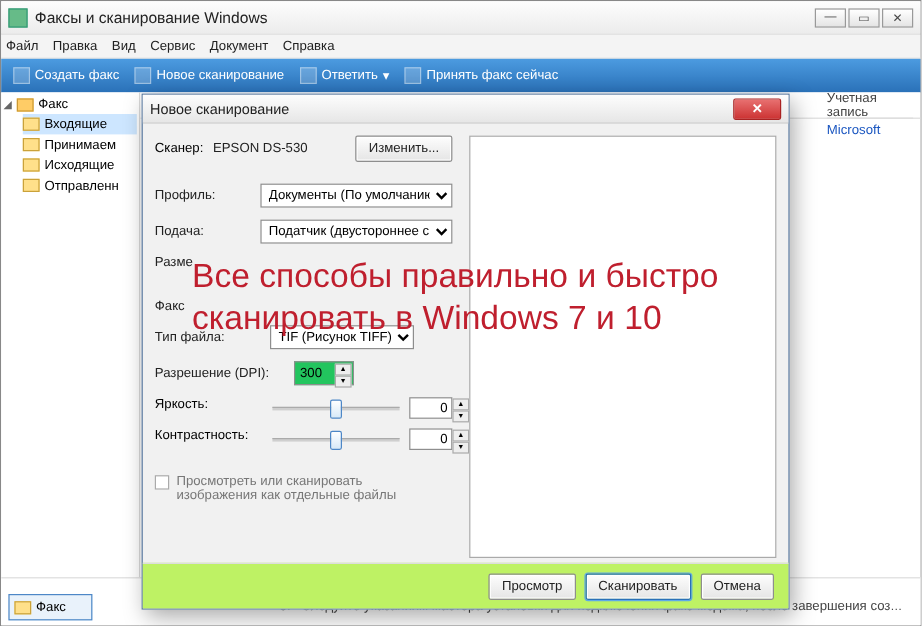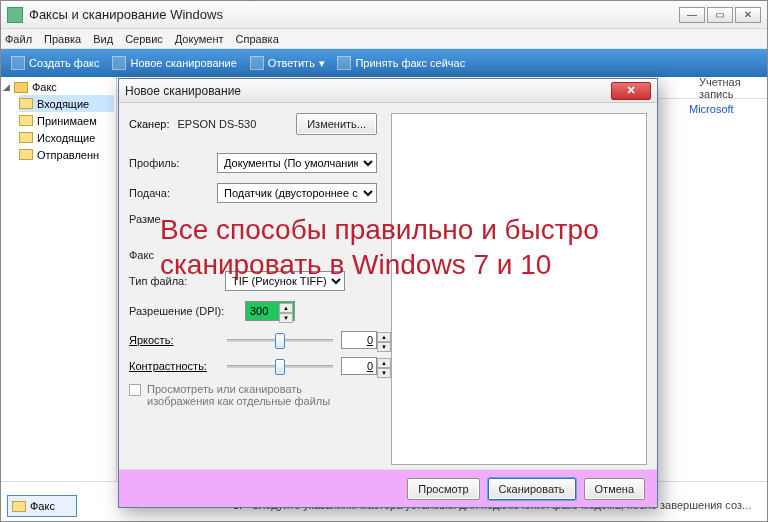--- a/index.html
+++ b/index.html
@@ -26,53 +26,53 @@
   .tree-root .fi { width: 14px; height: 11px; background: #fc6; border: 1px solid #c93; }
   .tree-children { margin-left: 16px; }
   .tree-item { display: flex; align-items: center; gap: 4px; height: 17px; }
   .tree-item .fi { width: 14px; height: 11px; background: #ffe08a; border: 1px solid #caa23a; }
   .tree-item.sel { background: #cde6ff; }
 
   .content { flex: 1; background: #fff; position: relative; }
   .col-headers { height: 22px; border-bottom: 1px solid #ddd; display:flex; align-items:center; padding-left:10px; gap:40px; color:#888;}
   .col-headers .colblur { filter: blur(2px); color:#666; }
   .account-col { position:absolute; right:6px; top:0; width:72px; }
-  .account-col .hdr { font-size:11px; color:#444; border-bottom:1px solid #ddd; height:22px; display:flex; align-items:center;margin-left:10px;}
+  .account-col .hdr { font-size:11px; color:#444; border-bottom:1px solid #ddd; height:22px; display:flex; align-items:center;}
   .account-col .val { color:#1a56c0; padding-top:4px;}
 
   
   .dialog { position: absolute; left: 118px; top: 78px; width: 540px; height: 430px; background: #f1f1f1; border: 1px solid #5a7aa0; box-shadow: 4px 6px 18px rgba(0,0,0,.35); z-index: 5; }
   .dlg-titlebar { height: 24px; background: linear-gradient(#fdfdfd,#e6e6e6); display:flex; align-items:center; padding:0 6px; border-bottom:1px solid #ccc;}
   .dlg-title { font-size:12px; color:#222; flex:1; }
   .dlg-close { width:40px; height:18px; background: linear-gradient(#e87070,#c33); border:1px solid #a22; color:#fff; display:flex; align-items:center; justify-content:center; border-radius:2px; font-weight:bold;}
   .dlg-body { display:flex; height: calc(100% - 62px); }
   .dlg-left { width: 268px; padding: 10px 10px 4px 10px; }
   .dlg-preview { flex:1; margin:10px 10px 4px 4px; background:#fff; border: 1px solid #aaa; }
-  .dlg-footer { height: 38px; background:#f0abfc; border-top:1px solid #ddd; display:flex; align-items:center; justify-content:flex-end; gap:8px; padding:0 12px;}
+  .dlg-footer { height: 38px; background:#bef264; border-top:1px solid #ddd; display:flex; align-items:center; justify-content:flex-end; gap:8px; padding:0 12px;}
 
   .row { display:flex; align-items:center; margin-bottom:10px; gap:6px; }
   .row-label { width:90px; color:#222; }
   .scanner-line { margin-bottom:18px; display:flex; align-items:center; gap:8px;}
   .scanner-val { color:#222; }
   .btn { height:22px; background: linear-gradient(#fdfdfd,#e5e5e5); border:1px solid #8e8e8e; border-radius:2px; padding:0 10px; color:#222; display:inline-flex; align-items:center; box-shadow: inset 0 0 0 1px #fff; }
   .btn.primary { border-color:#2a71b8; box-shadow: 0 0 0 1px #5ea9e8, inset 0 0 0 1px #fff; }
   select, .combo { width:160px; height:20px; border:1px solid #8e8e8e; background:#fff; font-size:11px; padding:0 2px;}
   .num-input { width:50px; height:20px; border:1px solid #8e8e8e; background:#22c55e; display:flex; align-items:center; padding:0 4px; position:relative;}
   .num-input .spin { position:absolute; right:1px; top:1px; width:14px; height:18px; display:flex; flex-direction:column;}
   .num-input .spin span{ flex:1; font-size:6px; line-height:8px; text-align:center; border:1px solid #aaa; background:#eee;}
-  .slider-row { display:flex; align-items:center; gap:8px; margin-bottom:8px;text-decoration:underline;}
+  .slider-row { display:flex; align-items:flex-start; gap:8px; margin-bottom:8px;}
   .slider-row .lbl { width:90px; }
   .slider { flex:1; height:18px; position:relative; }
   .slider .track { position:absolute; top:8px; left:0; right:0; height:3px; background:#cfcfcf; border-top:1px solid #aaa;}
   .slider .tick { position:absolute; top:12px; width:1px; height:4px; background:#888;}
   .slider .thumb { position:absolute; top:2px; width:10px; height:16px; background: linear-gradient(#fff,#d7e9f8); border:1px solid #4d87c7; border-radius:2px; left:calc(50% - 5px);}
   .slider-val { width:36px; height:18px; border:1px solid #8e8e8e; background:#fff; display:flex; align-items:center; justify-content:flex-end; padding:0 3px; position:relative;}
   .slider-val .spin { position:absolute; right:-15px; top:0; width:14px; height:18px; display:flex; flex-direction:column;}
   .slider-val .spin span{ flex:1; font-size:6px; line-height:8px; text-align:center; border:1px solid #aaa; background:#eee;}
-  .chk-row { display:flex; align-items:flex-start; gap:6px; margin-top:8px; color:#777;}
+  .chk-row { display:flex; align-items:flex-start; gap:6px; margin-top:20px; color:#777;}
   .chk { width:12px; height:12px; border:1px solid #aaa; background:#fff; margin-top:1px;}
 
   .overlay-text { position:absolute; left:160px; top:212px; z-index:9; font-size:28px; color:#bf1f2e; font-family: Arial, sans-serif; line-height:1.25; pointer-events:none; width:460px;}
 
   .bottom-strip { position:absolute; left:0; bottom:0; right:0; height:40px; background:#fff; border-top:1px solid #ddd; }
   .bottom-tab { position:absolute; left:6px; bottom:4px; width:70px; height:22px; border:1px solid #4d87c7; background:#e9f2fb; display:flex; align-items:center; padding:0 4px; gap:4px;}
   .bottom-tab .fi { width:14px; height:11px; background:#ffe08a; border:1px solid #caa23a;}
   .hint-line { position:absolute; left:232px; bottom:10px; color:#444; font-size:10px; white-space:nowrap; overflow:hidden; text-overflow:ellipsis; width:520px;}
   .hint-line .num { color:#222; font-weight:normal; margin-right:6px;}
 </style>

